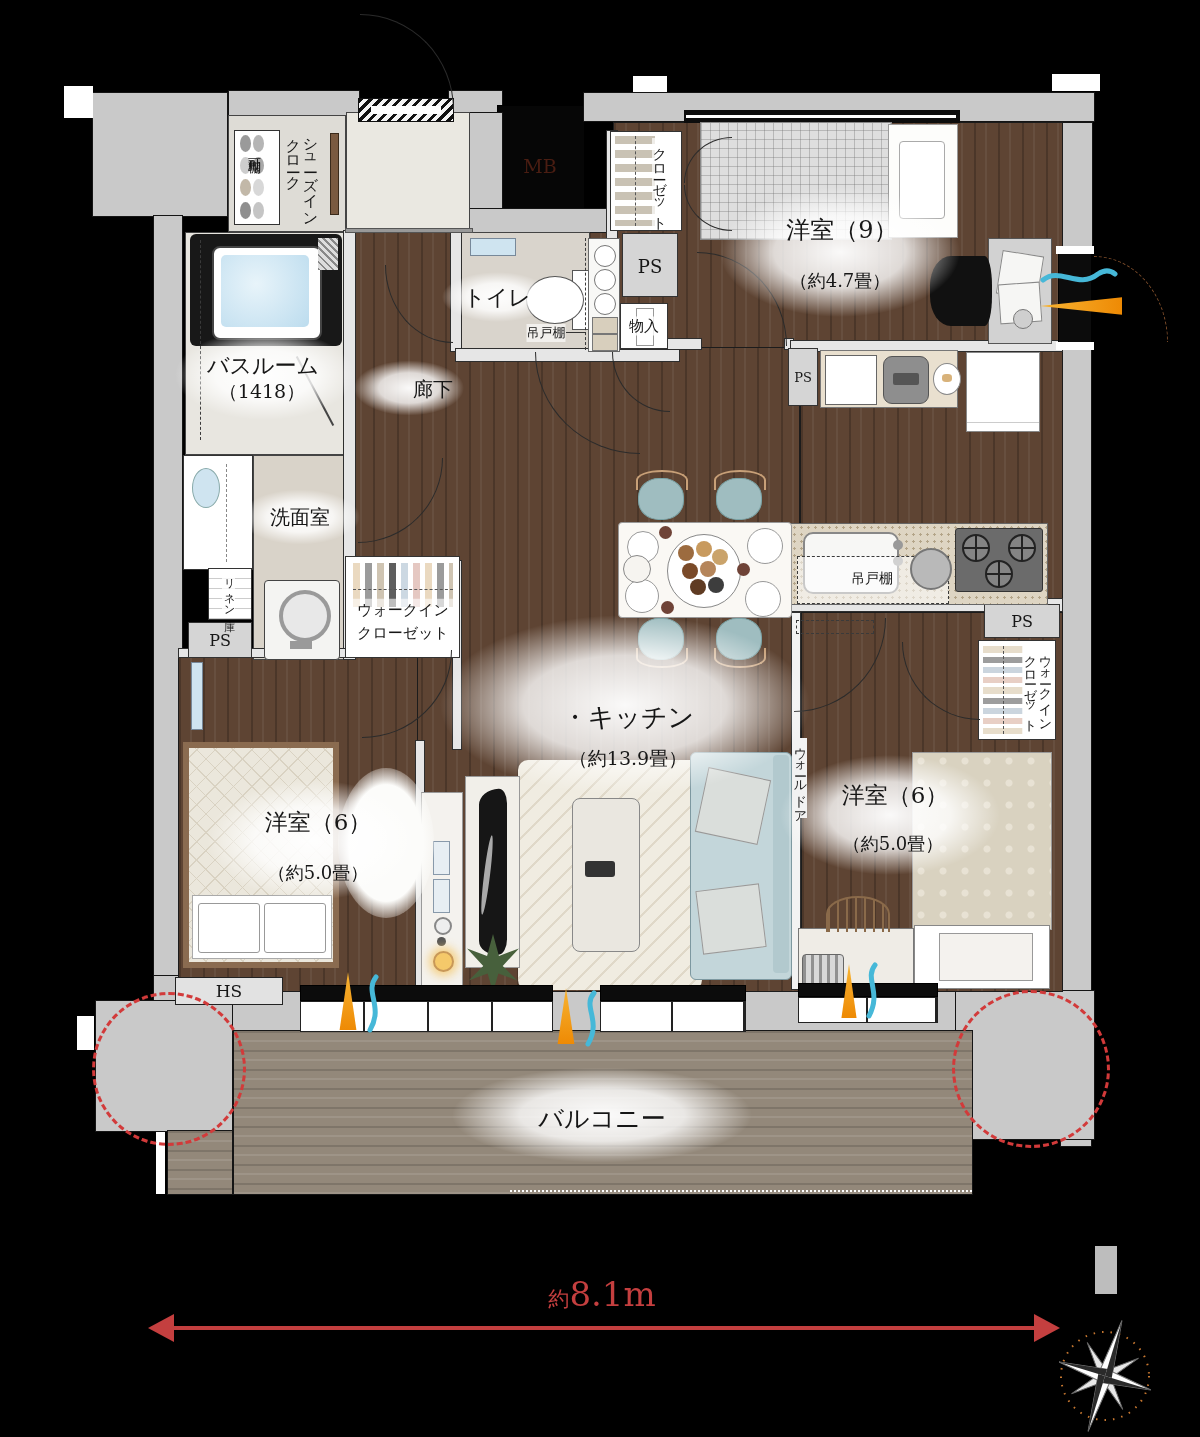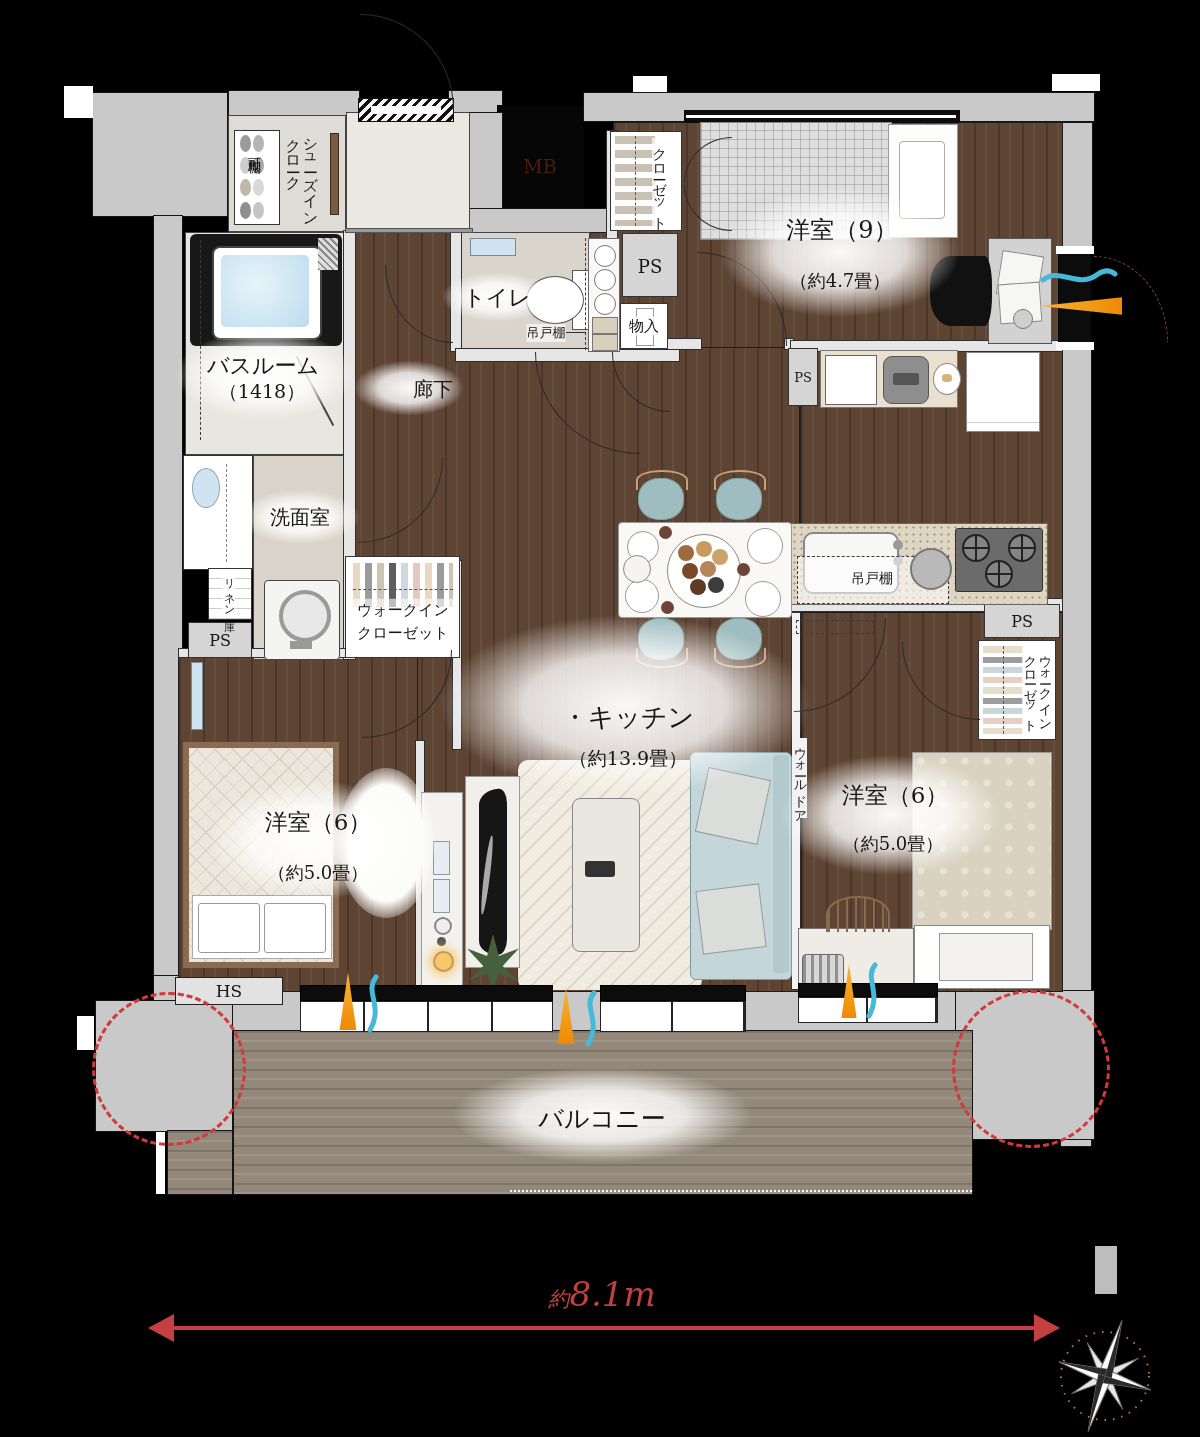--- a/index.html
+++ b/index.html
@@ -22,21 +22,21 @@
   .arc{position:absolute;border:0 solid #2b2b2b;border-style:solid;border-color:#2b2b2b;box-sizing:border-box;z-index:25;}
   .winb{position:absolute;background:#0c0c0c;border:1px solid #000;box-sizing:border-box;}
   .winw{position:absolute;background:#fff;border:1px solid #222;box-sizing:border-box;}
   .flame{position:absolute;background:linear-gradient(180deg,#f8b433,#ee8a04);clip-path:polygon(50% 0,92% 100%,8% 100%);z-index:45;}
   .flameh{position:absolute;background:linear-gradient(90deg,#f8b433,#ee8a04);clip-path:polygon(0 50%,100% 6%,100% 94%);z-index:45;}
   .wav{position:absolute;z-index:45;}
   .dashv{position:absolute;border-left:1.5px dashed #3a3a3a;z-index:22;}
   .dashbox{position:absolute;border:1.5px dashed #3a3a3a;background:rgba(255,255,255,.55);box-sizing:border-box;z-index:22;}
   .redcirc{position:absolute;border:3px dashed #d23a3a;border-radius:50%;z-index:35;}
   .speck{background-color:#ded5c3;background-image:radial-gradient(#b3a488 1px,transparent 1.3px);background-size:7px 7px;}
-  .dim{color:#c43f3f;font-style:italic;}
+  .dim{color:#c43f3f;}
   .dim::first-letter{font-size:.62em;}
   .strip-v{background:repeating-linear-gradient(90deg,#ead9c0 0 7px,#fff 7px 12px,#9b9b9b 12px 19px,#fff 19px 24px,#cfc4b2 24px 31px,#fff 31px 36px,#5e5e5e 36px 43px,#fff 43px 48px,#ccd8e2 48px 55px,#fff 55px 60px,#e5c8c2 60px 67px,#fff 67px 72px);}
   .strip-h{background:repeating-linear-gradient(180deg,#e7ddcb 0 7px,#fff 7px 11px,#9d9d9d 11px 17px,#fff 17px 21px,#cbd5de 21px 27px,#fff 27px 31px,#e8cfc5 31px 37px,#fff 37px 41px);}
   .shelf-h{background:repeating-linear-gradient(180deg,#c9c2b4 0 8px,#fff 8px 14px);}
 </style>
 </head>
 <body>
 
 <div class="plan">
 

